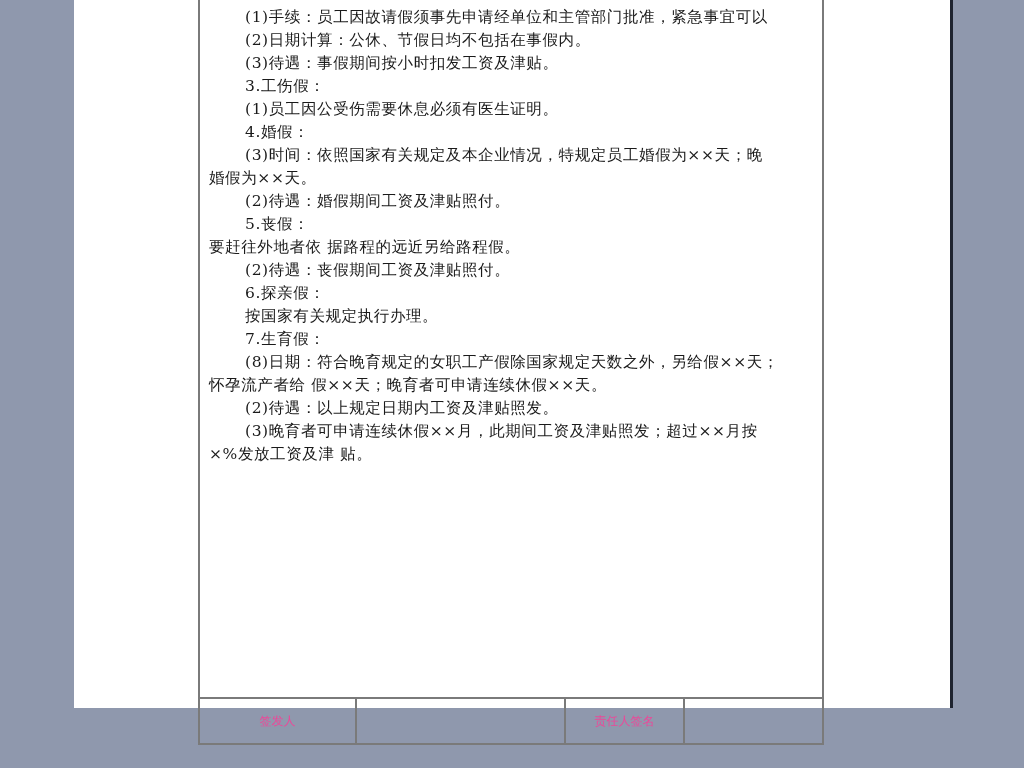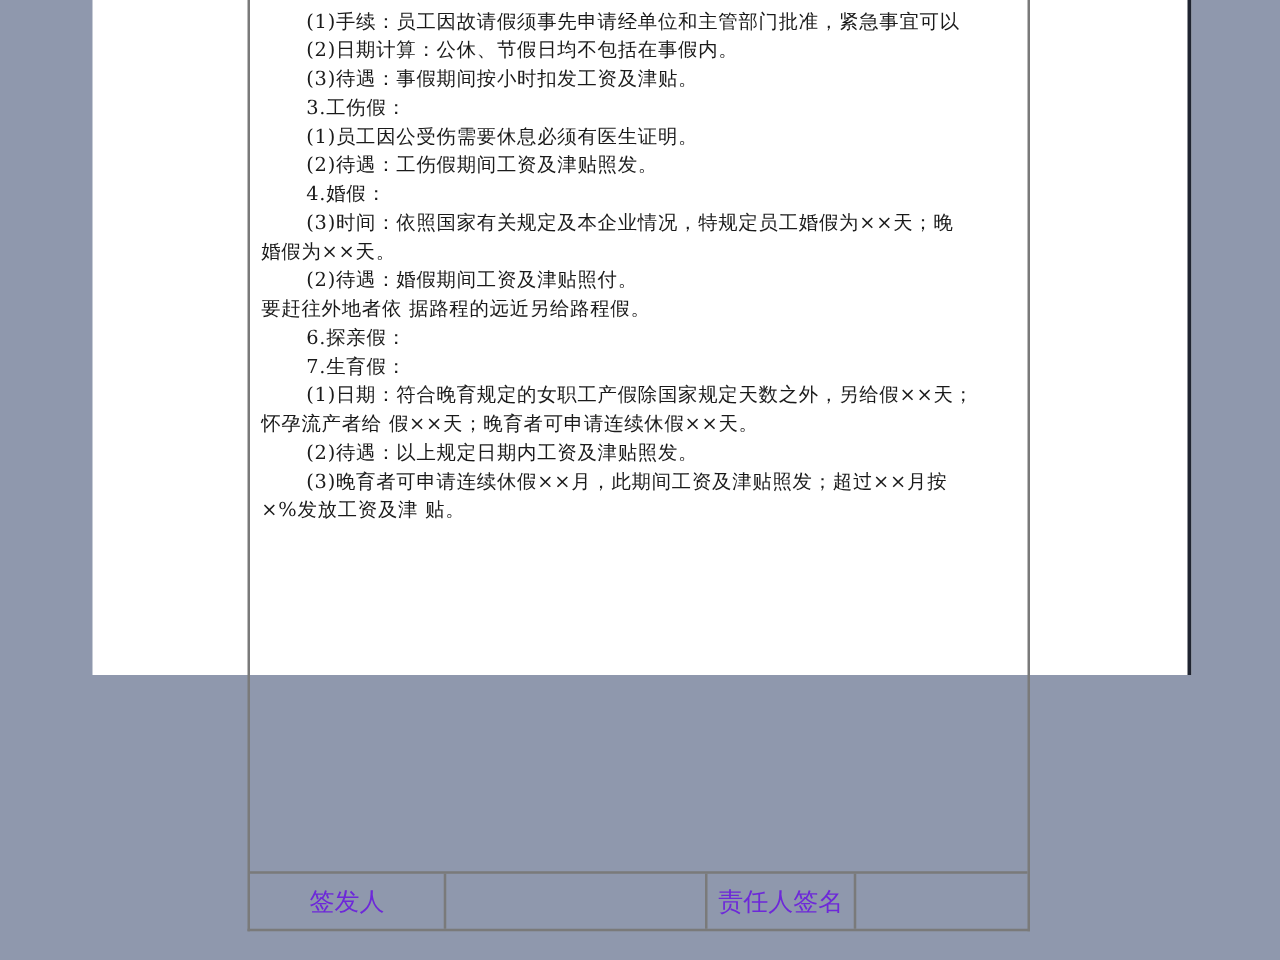--- a/index.html
+++ b/index.html
@@ -3,21 +3,21 @@
 <meta charset="utf-8">
 <style>
   html, body { margin:0; padding:0; }
   body {
     width:1024px; height:768px; overflow:hidden;
     background:#8f98ad;
     position:relative;
     font-family:"DejaVu Serif", "Liberation Serif", serif;
   }
   .page {
-    position:absolute; left:74px; top:0; width:876px; height:540px;
+    position:absolute; left:74px; top:0; width:876px; height:708px;
     background:#ffffff;
     border-right:3px solid #1f2430;
   }
   .table-box {
     position:absolute; left:124px; top:-2px; width:626px; height:747px;
     border-left:2px solid #7a7a7a;
     border-right:2px solid #7a7a7a;
     border-bottom:2px solid #7a7a7a;
     box-sizing:border-box;
   }
@@ -35,50 +35,52 @@
   .ind { padding-left:36px; }
   .cont { padding-left:0; }
   .sign-row {
     position:absolute; left:0; right:0; top:701px; height:44px;
     display:flex;
   }
   .sign-row .cell {
     display:flex; align-items:center; justify-content:center;
     box-sizing:border-box; height:100%;
     font-family:"DejaVu Sans", "Liberation Sans", sans-serif;
-    font-size:20px; color:#6d28d9;
+    font-size:12px; color:#ec4899;
     border-right:2px solid #7a7a7a;
   }
   .sign-row .cell:last-child { border-right:none; }
   .c1 { width:157px; }
   .c2 { width:209px; }
   .c3 { width:119px; }
   .c4 { flex:1; }
 </style>
 </head>
 <body>
 
 <div class="page">
   <div class="table-box">
     <div class="body-cell">
       <div class="content" id="content">
         <div class="line ind">(1)手续：员工因故请假须事先申请经单位和主管部门批准，紧急事宜可以</div>
         <div class="line ind">(2)日期计算：公休、节假日均不包括在事假内。</div>
         <div class="line ind">(3)待遇：事假期间按小时扣发工资及津贴。</div>
         <div class="line ind">3.工伤假：</div>
         <div class="line ind">(1)员工因公受伤需要休息必须有医生证明。</div>
-        <div class="line ind">(2)待遇：工伤假期间工资及津贴照发。</div>
         <div class="line ind">4.婚假：</div>
         <div class="line ind">(3)时间：依照国家有关规定及本企业情况，特规定员工婚假为××天；晚</div>
         <div class="line cont">婚假为××天。</div>
         <div class="line ind">(2)待遇：婚假期间工资及津贴照付。</div>
+        <div class="line ind">5.丧假：</div>
         <div class="line cont">要赶往外地者依 据路程的远近另给路程假。</div>
+        <div class="line ind">(2)待遇：丧假期间工资及津贴照付。</div>
         <div class="line ind">6.探亲假：</div>
+        <div class="line ind">按国家有关规定执行办理。</div>
         <div class="line ind">7.生育假：</div>
-        <div class="line ind">(1)日期：符合晚育规定的女职工产假除国家规定天数之外，另给假××天；</div>
+        <div class="line ind">(8)日期：符合晚育规定的女职工产假除国家规定天数之外，另给假××天；</div>
         <div class="line cont">怀孕流产者给 假××天；晚育者可申请连续休假××天。</div>
         <div class="line ind">(2)待遇：以上规定日期内工资及津贴照发。</div>
         <div class="line ind">(3)晚育者可申请连续休假××月，此期间工资及津贴照发；超过××月按</div>
         <div class="line cont">×%发放工资及津 贴。</div>
       </div>
     </div>
     <div class="sign-row">
       <div class="cell c1">签发人</div>
       <div class="cell c2"></div>
       <div class="cell c3">责任人签名</div>

